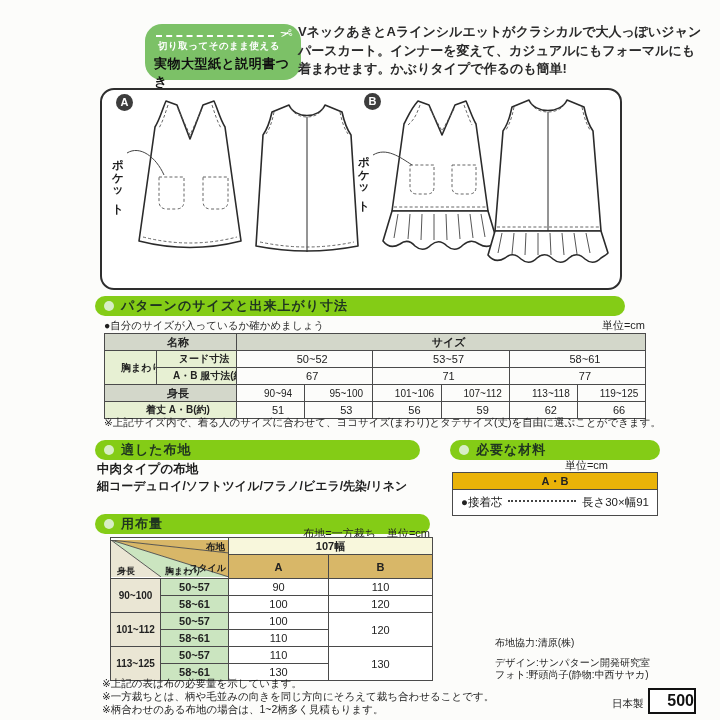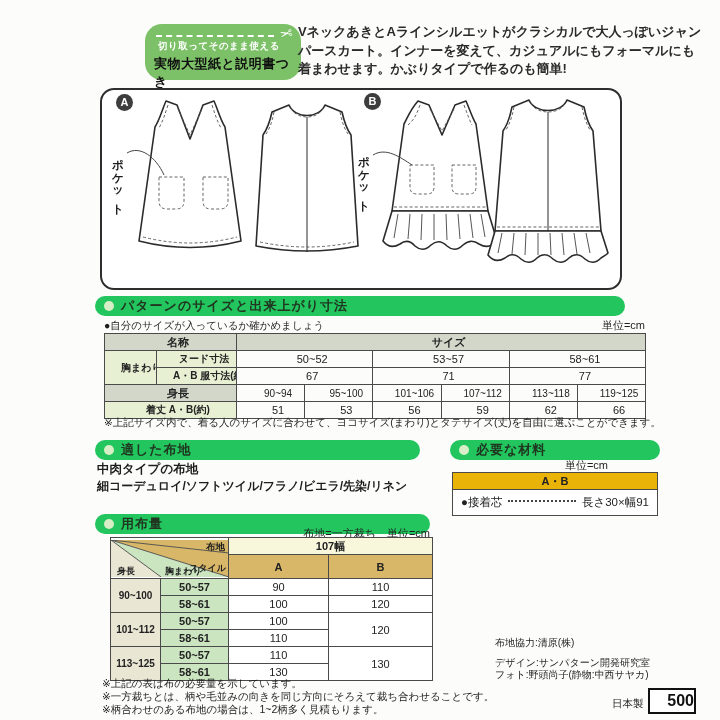--- a/index.html
+++ b/index.html
@@ -22,21 +22,21 @@
   .circ{position:absolute;width:17px;height:17px;border-radius:50%;background:#3d3d3d;color:#fff;
         font-size:11px;font-weight:bold;text-align:center;line-height:17px;}
   .vlabel{position:absolute;writing-mode:vertical-rl;font-size:11.5px;font-weight:bold;letter-spacing:2px;color:#1d1d1d;}
   svg .outline{fill:#fff;stroke:#2b2b2b;stroke-width:1.6;stroke-linejoin:round;}
   svg .seam{fill:none;stroke:#2b2b2b;stroke-width:1;}
   svg .st{fill:none;stroke:#565656;stroke-width:.9;stroke-dasharray:3 2.2;}
   svg .ptr{fill:none;stroke:#444;stroke-width:1;}
   svg .gather{fill:none;stroke:#2b2b2b;stroke-width:.8;}
 
   
-  .bar{position:absolute;height:20px;background:#22c55e;border-radius:10px;display:flex;align-items:center;padding-left:9px;box-sizing:border-box;}
+  .bar{position:absolute;height:20px;background:#84cc16;border-radius:10px;display:flex;align-items:center;padding-left:9px;box-sizing:border-box;}
   .bar .dot{width:10px;height:10px;border-radius:50%;background:#d8eec6;margin-right:7px;flex:none;}
   .bar .txt{font-size:13px;font-weight:bold;color:#203620;letter-spacing:1px;white-space:nowrap;}
 
   .small-note{position:absolute;font-size:10.5px;color:#1e1e1e;}
   .unit{position:absolute;font-size:11px;color:#1e1e1e;}
 
   
   table{border-collapse:collapse;table-layout:fixed;}
   td{border:1px solid #4a4a4a;font-size:11px;text-align:center;padding:0 1px;overflow:hidden;white-space:nowrap;}
   .t1{position:absolute;left:104px;top:333px;width:541px;}

